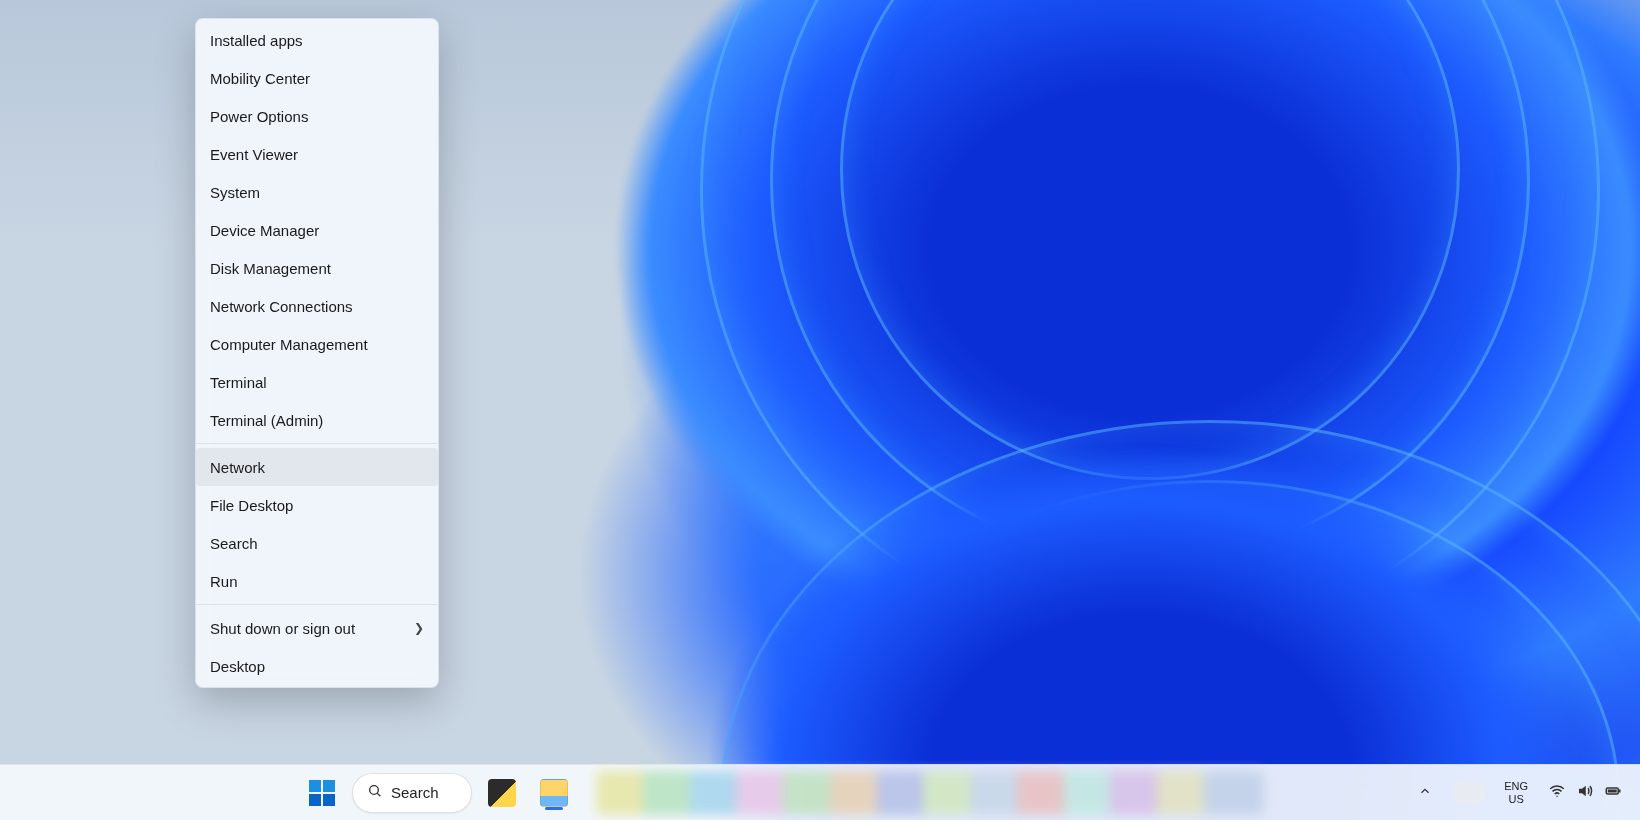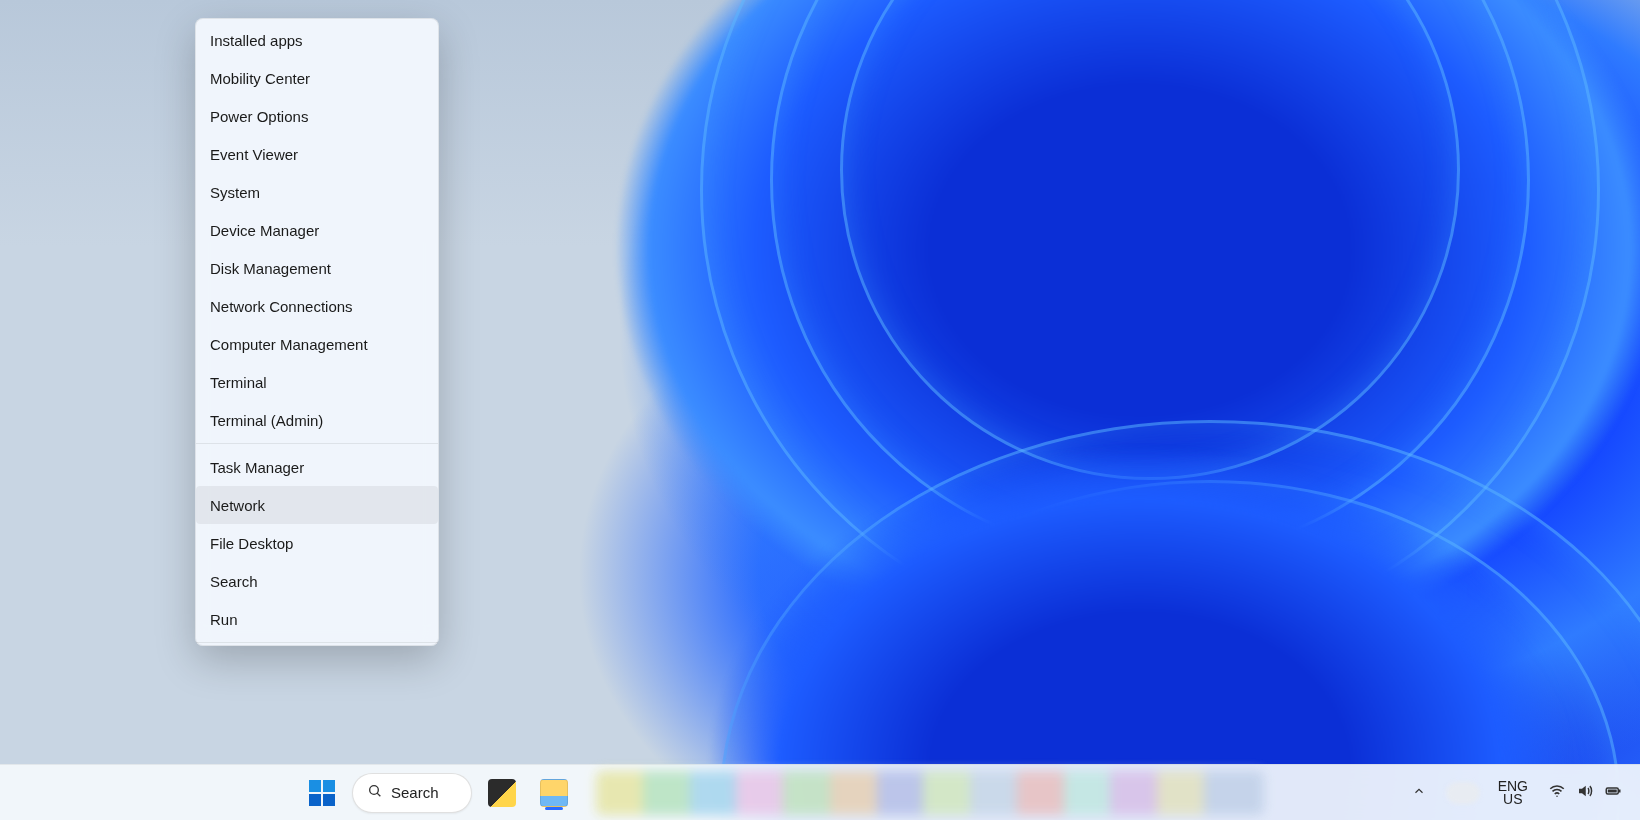--- a/index.html
+++ b/index.html
@@ -114,21 +114,21 @@
   }
   .tray-btn {
     height:40px; padding:0 8px; display:flex; align-items:center; justify-content:center;
     border-radius:6px; cursor:pointer; color:#222;
   }
   .tray-chevron svg{width:14px;height:14px;}
   .tray-cloud {
     width:34px; height:22px; border-radius:11px; background:#e8ecf2;
     filter: blur(2px);
   }
-  .lang { font-size:14px; line-height:13px; text-align:center; padding:0 6px; }
+  .lang { font-size:11px; line-height:13px; text-align:center; padding:0 6px; }
   .net-sound-batt { display:flex; gap:10px; padding:0 10px; }
   .net-sound-batt svg { width:18px; height:18px; }
 </style>
 </head>
 <body>
 
 <div class="wallpaper">
   <div class="petal" style="width:900px;height:900px;right:40px;top:-260px;"></div>
   <div class="petal" style="width:760px;height:760px;right:110px;top:-200px;"></div>
   <div class="petal" style="width:620px;height:620px;right:180px;top:-140px;"></div>
@@ -167,37 +167,43 @@
       </div>
     <div class="item">
         <span>Terminal</span>
       </div>
     <div class="item">
         <span>Terminal (Admin)</span>
       </div>
   </div>
   <div class="sep"></div>
   <div class="group">
-    <div class="item">
-        <span>Task Manager</span>
-      </div>
     <div class="item hover">
         <span>Network</span>
       </div>
     <div class="item">
         <span>File Desktop</span>
       </div>
     <div class="item">
         <span>Search</span>
       </div>
     <div class="item">
         <span>Run</span>
       </div>
   </div>
   <div class="sep"></div>
+  <div class="group">
+    <div class="item">
+      <span>Shut down or sign out</span>
+      <span class="chev">❯</span>
+    </div>
+    <div class="item">
+        <span>Desktop</span>
+      </div>
+  </div>
 </div>
 
 <div class="taskbar">
 
   <div class="tb-left-cluster">
     <div class="tb-btn">
       <div class="start-logo">
           <span></span>
           <span></span>
           <span></span>

